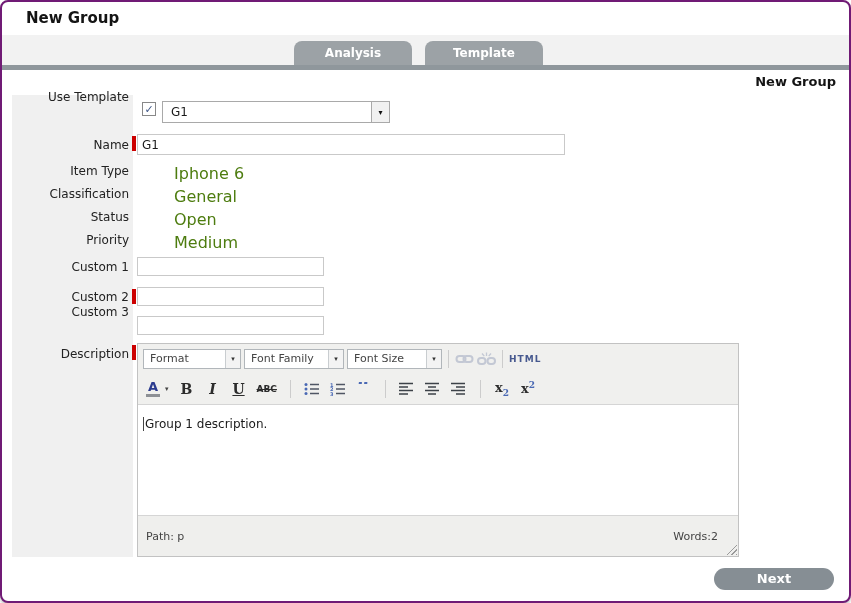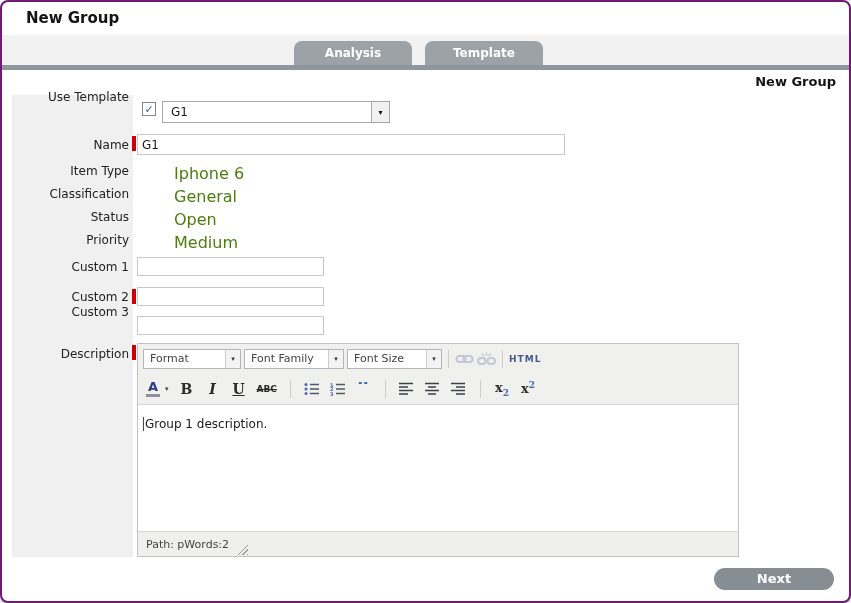--- a/index.html
+++ b/index.html
@@ -51,22 +51,22 @@
   .glyph.i{ font-style:italic; }
   .glyph.u{ text-decoration:underline; }
   .abc{ font-size:9px; font-weight:bold; color:#2c2c2c; text-decoration:line-through; }
   .quote{ font-family:"DejaVu Serif","Liberation Serif",serif; font-weight:bold; font-size:24px;
           color:#4a69b4; line-height:10px; height:14px; overflow:hidden; }
   .subsup{ font-family:"DejaVu Serif","Liberation Serif",serif; font-weight:bold; font-size:13px; color:#2c2c2c; }
   .subsup sub,.subsup sup{ color:#4a69b4; font-size:9px; }
   .content{ flex:1; background:#fff; border-top:1px solid #d5d5d5; border-bottom:1px solid #d5d5d5;
             padding:12px 5px; font-size:12px; color:#1a1a1a; cursor:text; }
   .caret{ border-left:1px solid #444; margin-right:1px; }
-  .statusbar{ height:24px; background:#efefed; display:flex; align-items:center;
-              padding-left:8px; font-size:11px; color:#444; }
+  .statusbar{ height:40px; background:#efefed; display:flex; align-items:center;
+              justify-content:space-between; padding-left:8px; font-size:11px; color:#444; }
   .words-wrap{ display:flex; align-items:flex-end; height:100%; }
   .words-txt{ align-self:center; }
   .resize-handle{ width:13px; height:13px; margin:0 1px 1px 6px; cursor:nwse-resize;
       background:repeating-linear-gradient(135deg, transparent 0 2px, #9a9a9a 2px 3px); 
       clip-path:polygon(100% 0, 100% 100%, 0 100%); }
   .btn{ position:absolute; top:566px; width:120px; height:22px; border-radius:11px; border:none;
         background:#868e94; color:#fff; font-weight:bold; font-size:13px; text-align:center;
         line-height:22px; cursor:pointer; font-family:inherit; }
   svg{ display:block; }
 </style>

